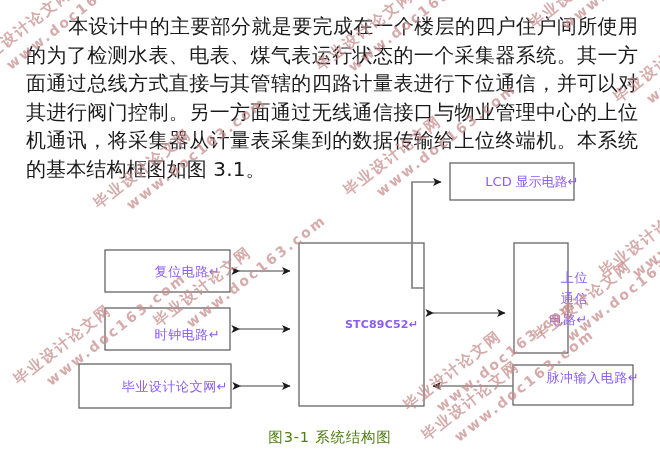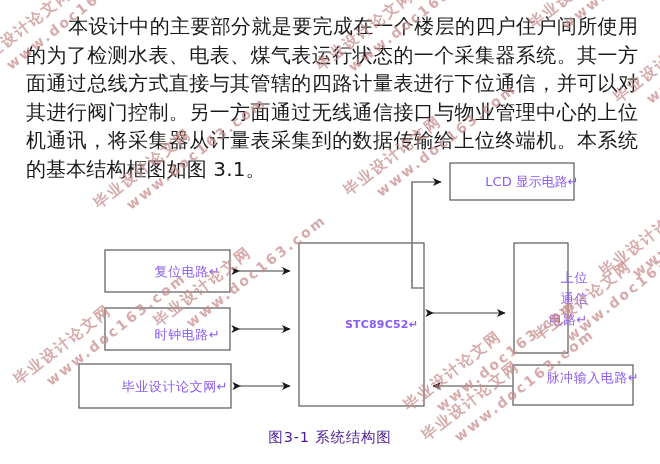--- a/index.html
+++ b/index.html
@@ -63,21 +63,21 @@
 
   
   #caption {
     position: absolute;
     left: 0;
     top: 428px;
     width: 660px;
     text-align: center;
     font-size: 14.5px;
     letter-spacing: 0.8px;
-    color: #4c1d95;
+    color: #4d7c0f;
     font-family: "DejaVu Sans", "Liberation Sans", sans-serif;
   }
 
   
   .wm {
     position: absolute;
     color: #c88a8a;
     opacity: 0.72;
     font-weight: bold;
     white-space: nowrap;

